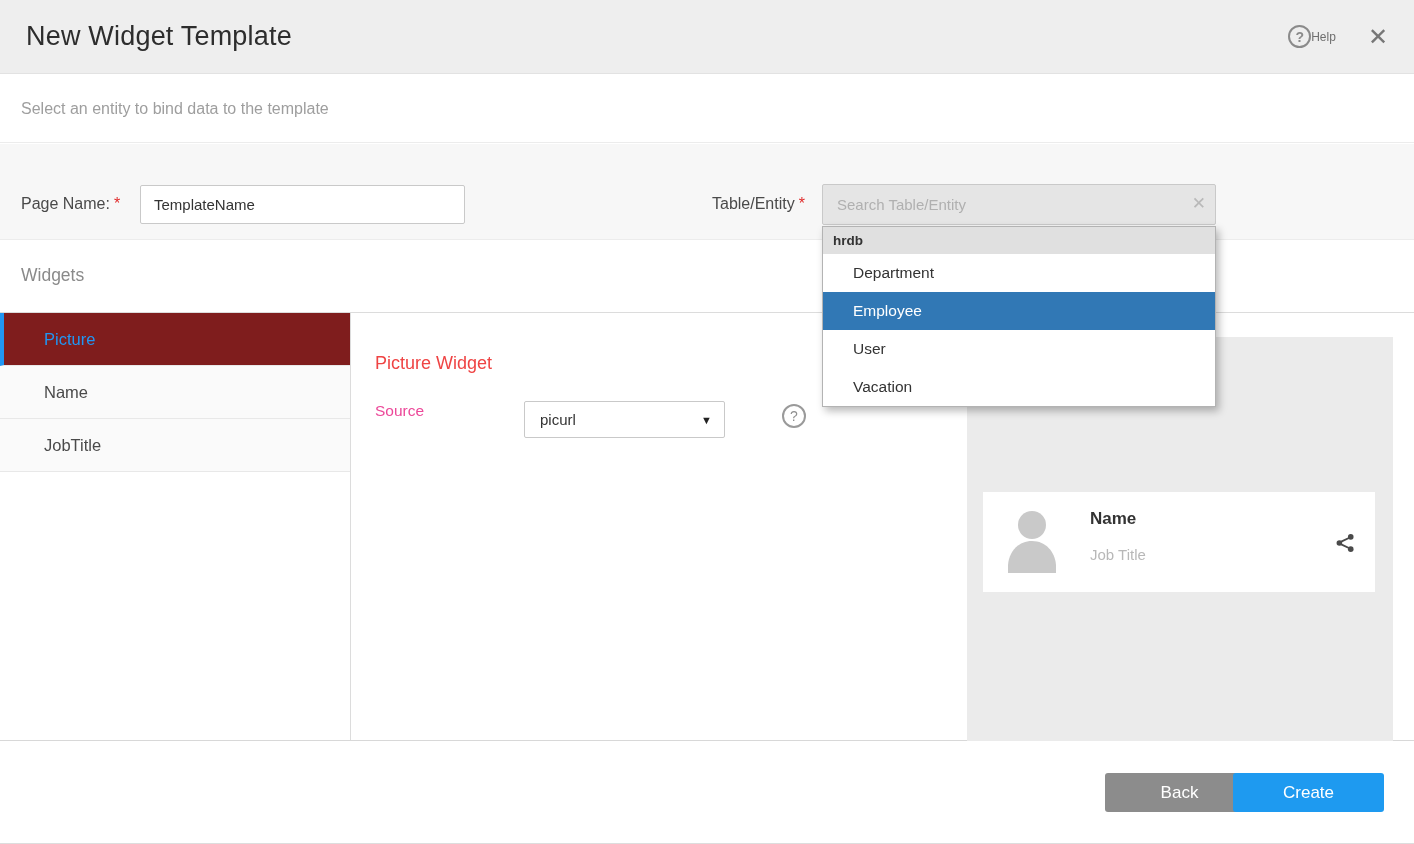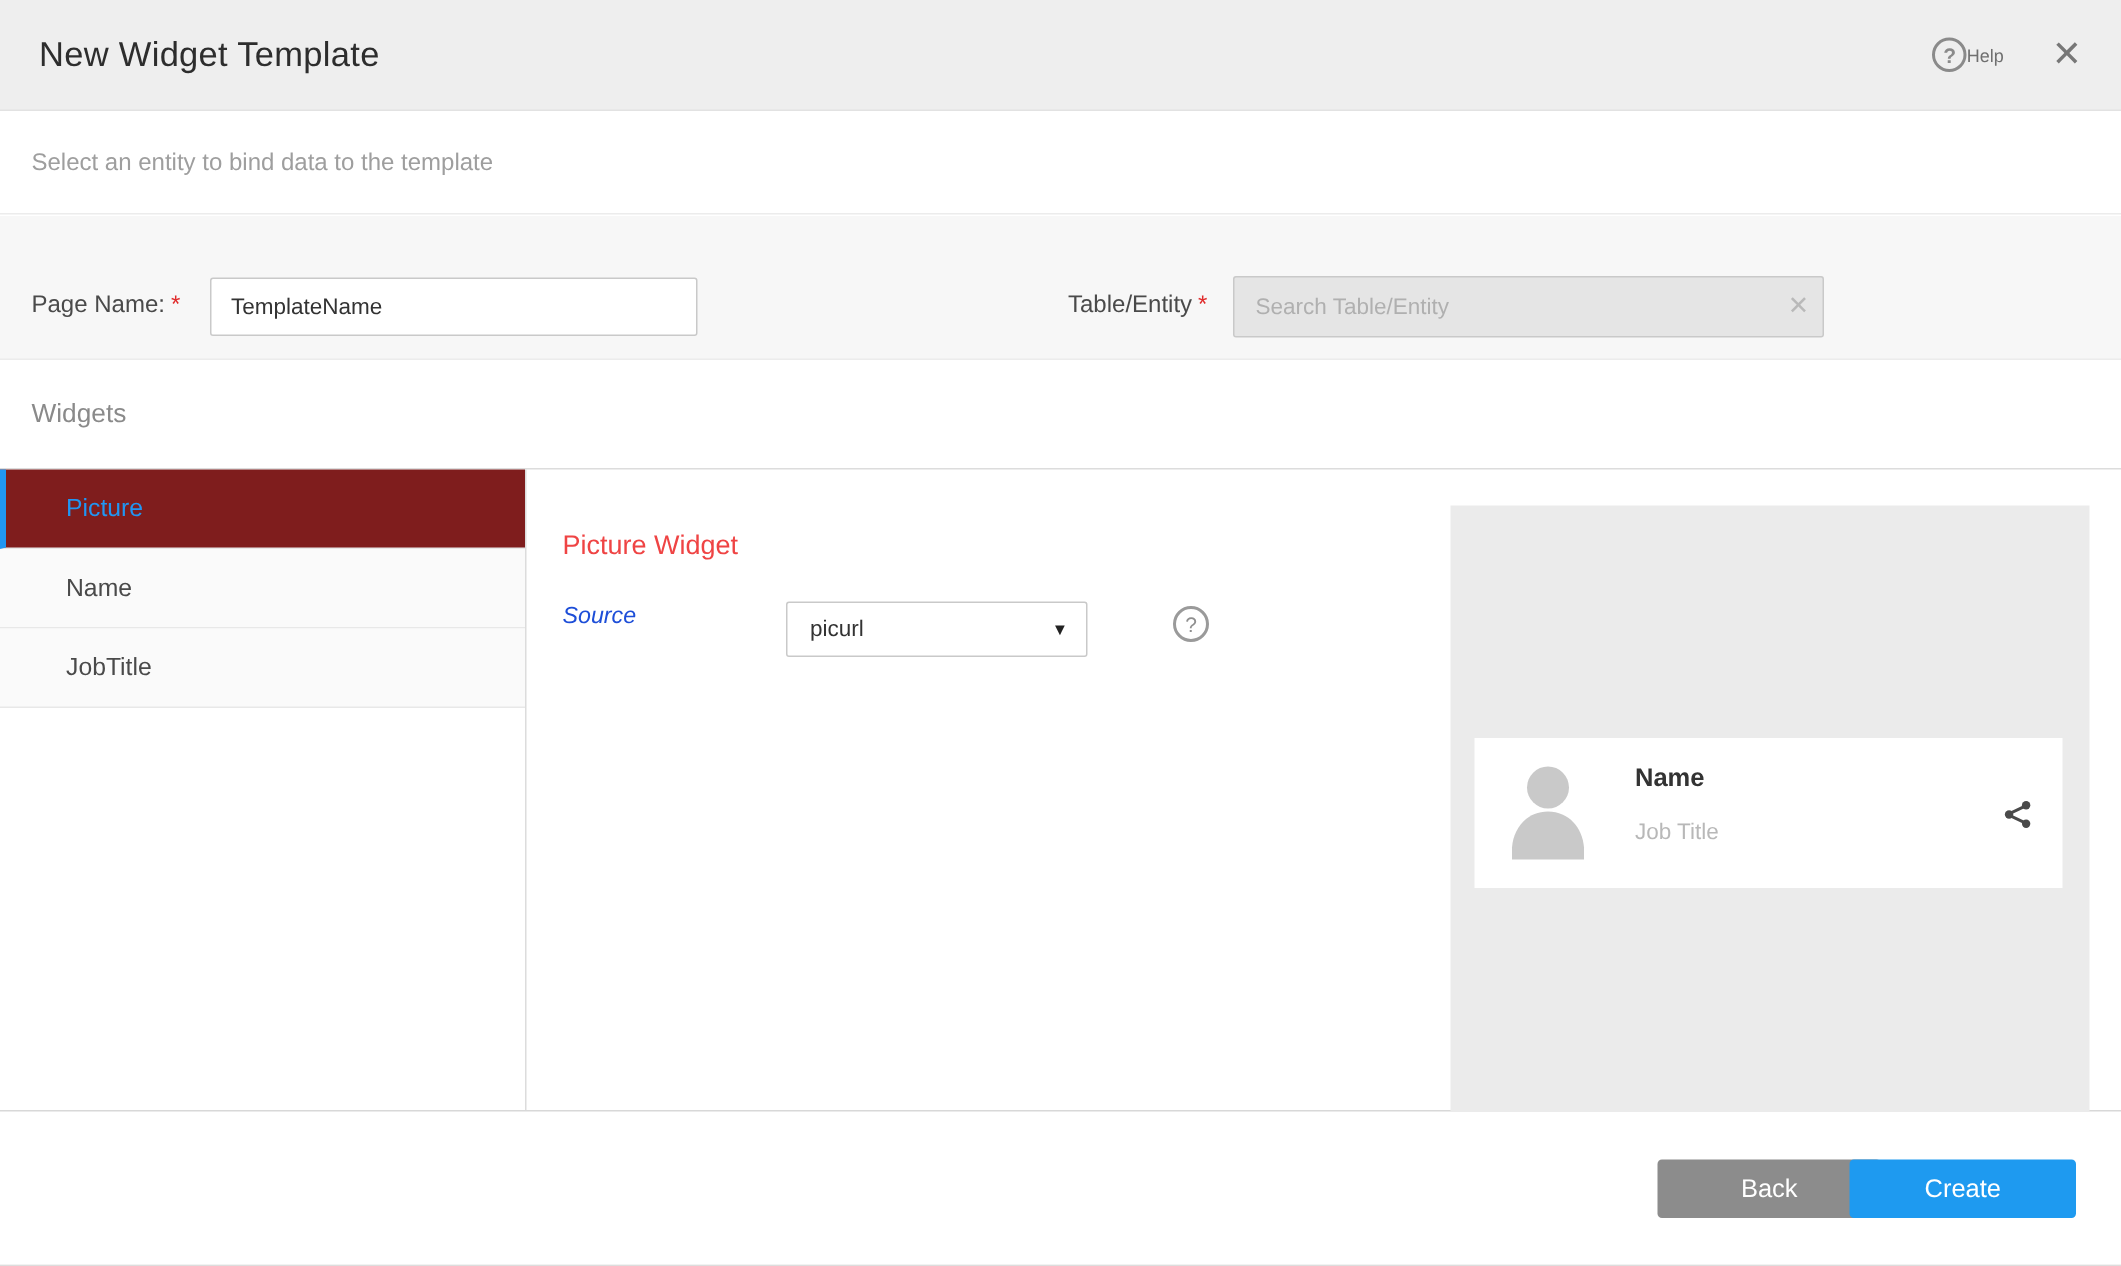--- a/index.html
+++ b/index.html
@@ -7,21 +7,21 @@
   .dialog {
     position:relative; width:1414px; height:844px; background:#fff;
     overflow:hidden; border-bottom:1px solid #ddd;
   }
   
   .hdr {
     position:absolute; top:0; left:0; right:0; height:74px;
     background:#eeeeee; border-bottom:1px solid #e2e2e2;
     display:flex; align-items:center; padding:0 26px;
   }
-  .hdr-title { font-size:23px; font-weight:400; color:#2d2d2d; letter-spacing:.2px; }
+  .hdr-title { font-size:27px; font-weight:400; color:#2d2d2d; letter-spacing:.2px; }
   .hdr-right { margin-left:auto; display:flex; align-items:center; }
   .help-circle {
     width:23px; height:23px; border:2px solid #8a8a8a; border-radius:50%;
     color:#8a8a8a; font-size:14px; font-weight:bold;
     display:flex; align-items:center; justify-content:center; cursor:pointer;
   }
   .help-label { font-size:12px; color:#6f6f6f; cursor:pointer; }
   .close-x { font-size:24px; color:#777; margin-left:32px; cursor:pointer; line-height:1; }
   
   .subtitle-bar {
@@ -81,21 +81,21 @@
   .sidebar { position:absolute; left:0; top:0; bottom:0; width:351px; border-right:1px solid #dcdcdc; }
   .tab {
     height:53px; line-height:52px; padding-left:44px; font-size:16.5px;
     color:#4a4a4a; background:#fafafa; border-bottom:1px solid #e8e8e8; cursor:pointer;
   }
   .tab.active {
     background:#7f1d1d; color:#2196f3; border-left:4px solid #2196f3; padding-left:40px;
   }
   .main-panel { position:absolute; left:352px; top:0; bottom:0; right:0; }
   .panel-title { position:absolute; left:23px; top:40px; font-size:18px; color:#ef4444; }
-  .src-label { position:absolute; left:23px; top:89px; font-size:15.5px; color:#1d4ed8;font-style:italic; }
+  .src-label { position:absolute; left:23px; top:89px; font-size:15.5px; color:#ec4899; }
   .select-box {
     position:absolute; left:172px; top:88px; width:201px; height:37px;
     border:1px solid #c9c9c9; border-radius:2px; background:#fff; cursor:pointer;
     display:flex; align-items:center; padding:0 12px 0 15px;
   }
   .select-value { font-size:15px; color:#333; flex:1; }
   .select-arrow { font-size:11px; color:#222; }
   .help-circle-sm {
     position:absolute; left:430px; top:91px; width:24px; height:24px;
     border:2px solid #9a9a9a; border-radius:50%; color:#8f8f8f;
@@ -147,20 +147,27 @@
     <input class="txt-input" type="text" value="TemplateName" style="">
     <div class="fr-label lbl-entity">
       <span>Table/Entity</span><span class="req">*</span>
     </div>
     <div class="search-wrap">
       <input class="search-input" type="text" placeholder="Search Table/Entity" style="">
       <div class="search-clear">✕</div>
     </div>
   </div>
 
+  <div class="dropdown">
+    <div class="dd-group">hrdb</div>
+    <div class="dd-item">Department</div>
+    <div class="dd-item selected">Employee</div>
+    <div class="dd-item">User</div>
+    <div class="dd-item">Vacation</div>
+  </div>
 
   <div class="widgets-bar">
     <div class="widgets-title">Widgets</div>
   </div>
 
   <div class="content">
     <div class="sidebar">
       <div class="tab active">Picture</div>
       <div class="tab">Name</div>
       <div class="tab">JobTitle</div>

